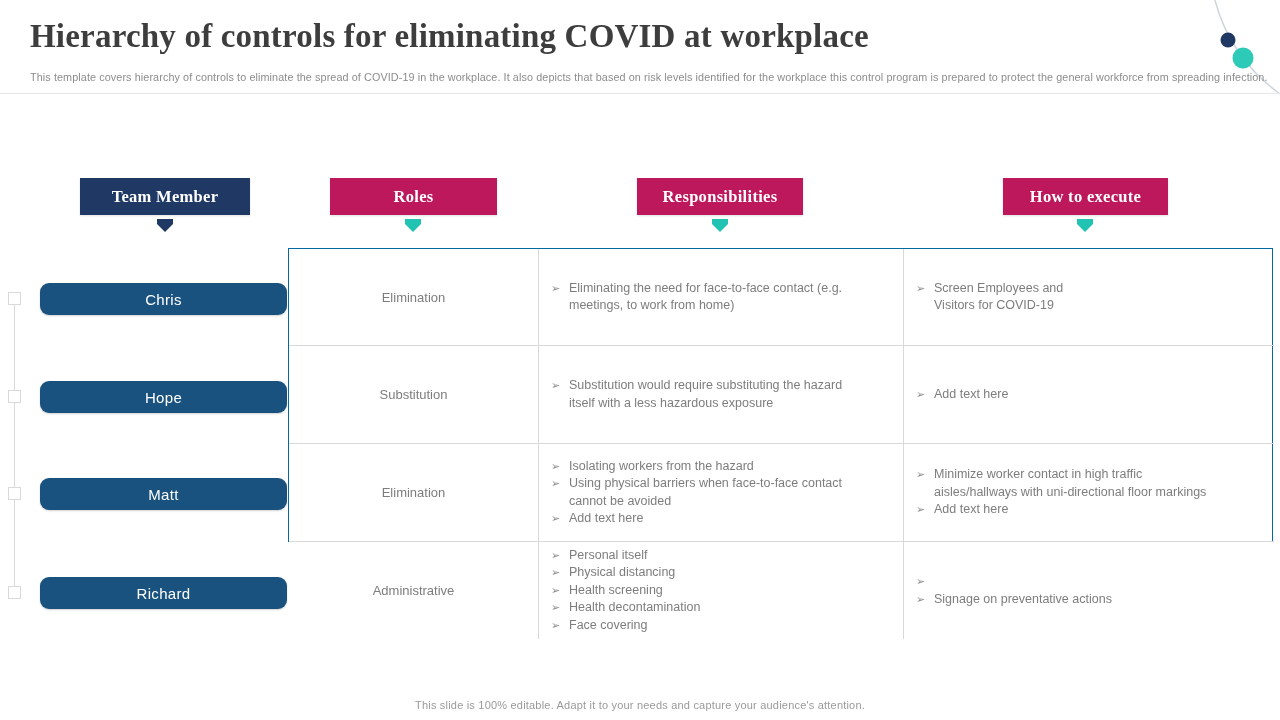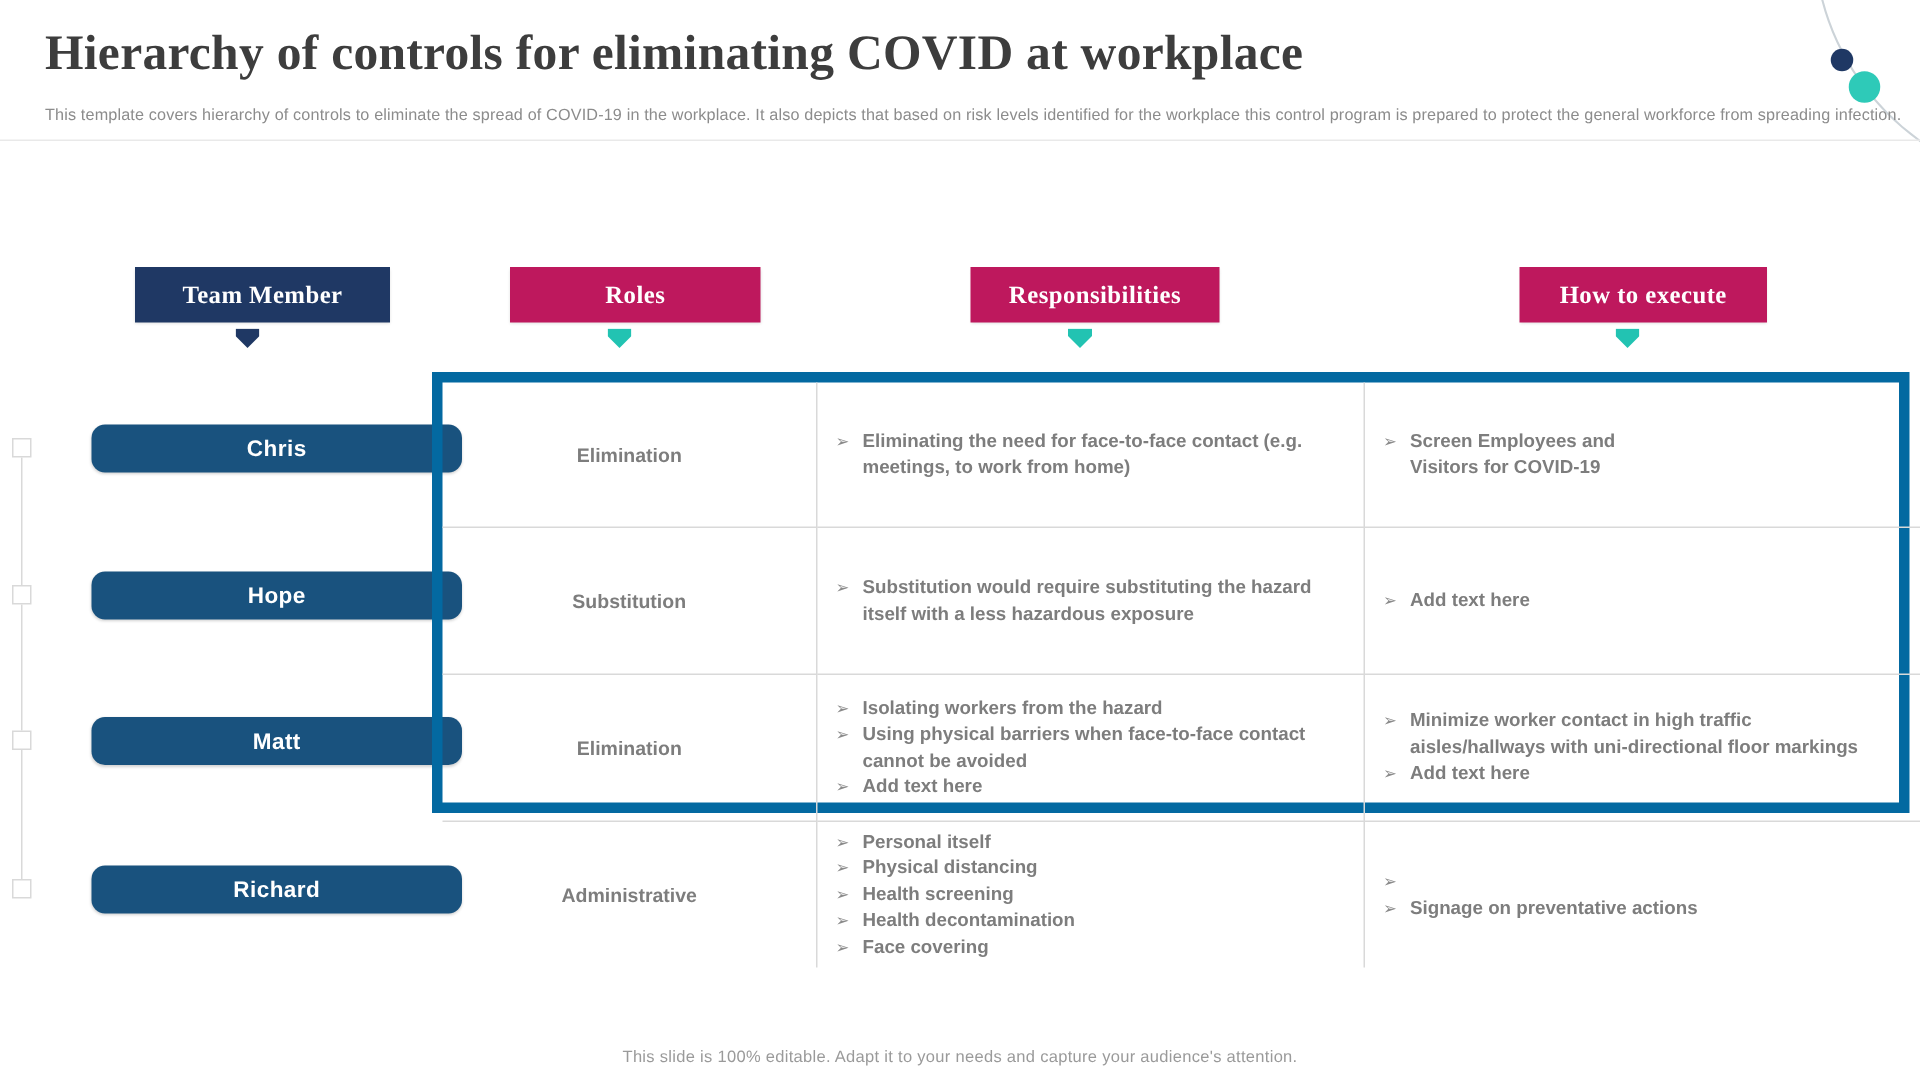--- a/index.html
+++ b/index.html
@@ -19,48 +19,47 @@
   }
   .header-divider{
     position:absolute;left:0;top:93px;width:1280px;height:1px;background:#e9e9e9;
   }
   
   .corner-decor{position:absolute;left:0;top:0;width:1280px;height:720px;pointer-events:none;}
   
   .col-btn{
     position:absolute;top:178px;height:37px;display:flex;align-items:center;justify-content:center;
     font-family:"Liberation Serif",serif;font-weight:700;font-size:16.5px;color:#ffffff;
-    letter-spacing:.3px;box-shadow:0 1px 2px rgba(0,0,0,.12);margin-left:10px;
+    letter-spacing:.3px;box-shadow:0 1px 2px rgba(0,0,0,.12);
   }
   .col-btn.navy{background:#1f3864;}
   .col-btn.teal{background:#be185d;justify-content:center;}
   .col-arrow{
     position:absolute;top:219px;width:16px;height:13px;
     clip-path:polygon(50% 100%,0 38%,0 0,100% 0,100% 38%);
   }
   .col-arrow.navy{background:#1f3864;}
   .col-arrow.teal{background:#22c3b2;}
   
   .rail-line{position:absolute;left:14px;top:299px;width:1px;height:294px;background:#d9d9d9;}
   .rail-square{
     position:absolute;left:8px;width:13px;height:13px;background:#ffffff;
     border:1px solid #d9d9d9;box-sizing:border-box;
   }
   .member-pill{
     position:absolute;left:40px;width:247px;height:32px;border-radius:9px;
-    background:#19527e;color:#ffffff;font-weight:700;font-size:15px;
+    background:#19527e;color:#ffffff;font-weight:400;font-size:15px;
     display:flex;align-items:center;justify-content:center;letter-spacing:.3px;
     box-shadow:0 1px 2px rgba(0,0,0,.18);
-    margin-left:21px;
   }
   
   .hoc-table{
     position:absolute;left:288px;top:248px;width:985px;height:294px;
-    border:7px solid #0369a1;box-sizing:border-box;
-    display:grid;grid-template-columns:250px 365px 370px;grid-template-rows:97px 98px 98px 97px;font-weight:bold;
+    border:1px solid #0369a1;box-sizing:border-box;
+    display:grid;grid-template-columns:250px 365px 370px;grid-template-rows:97px 98px 98px 97px;
   }
   .cell{
     border-right:1px solid #d9d9d9;border-bottom:1px solid #d9d9d9;box-sizing:border-box;
     display:flex;flex-direction:column;justify-content:center;
     color:#7d7d7d;
   }
   .cell.last-col{border-right:none;}
   .cell.last-row{border-bottom:none;}
   .cell.role{align-items:center;font-size:13px;}
   .cell.bullets{padding:6px 10px 6px 12px;}

